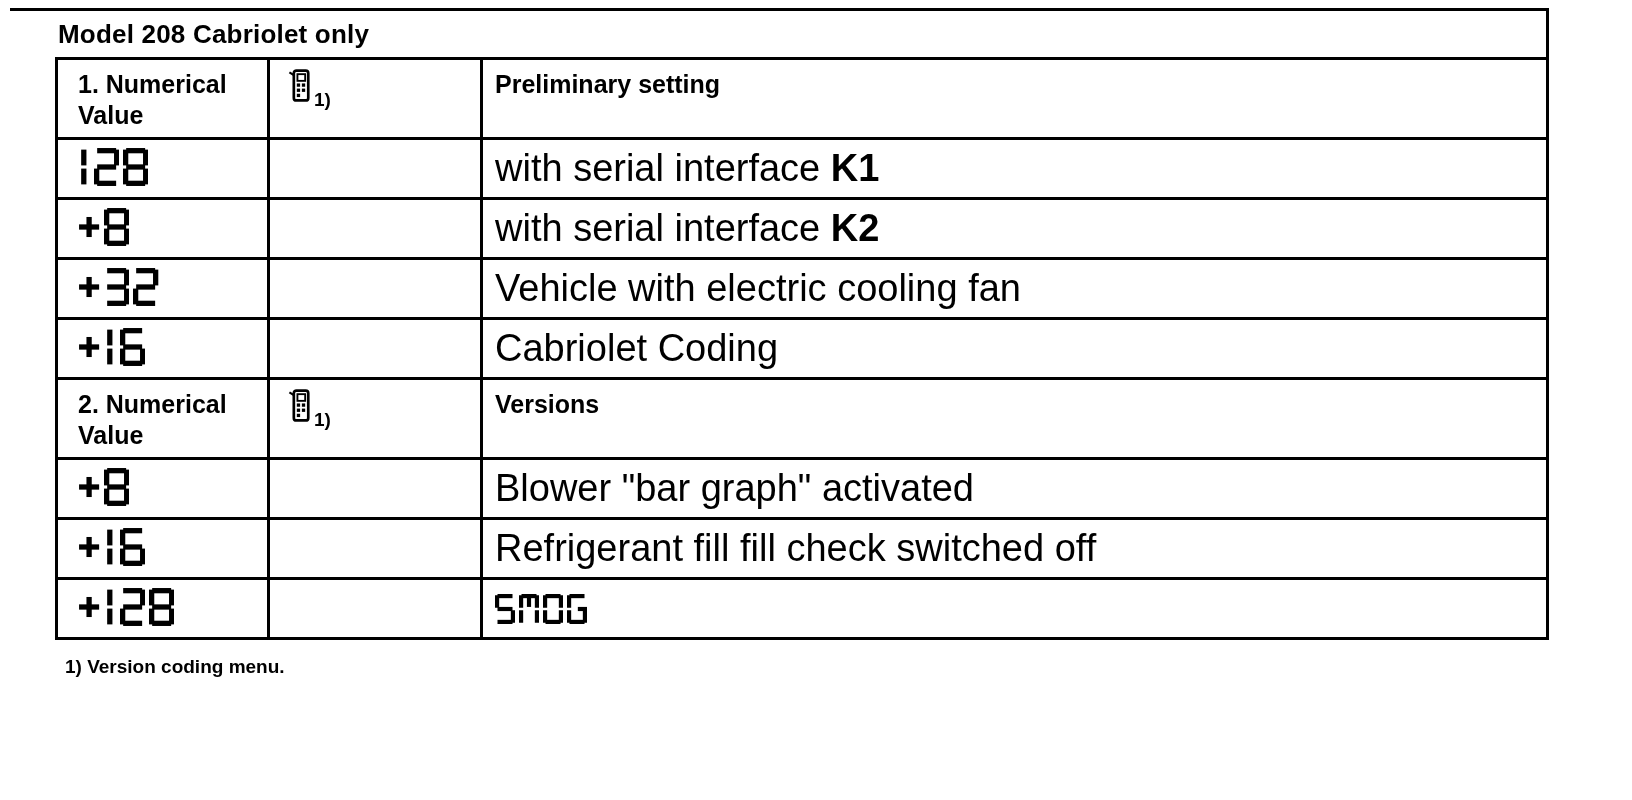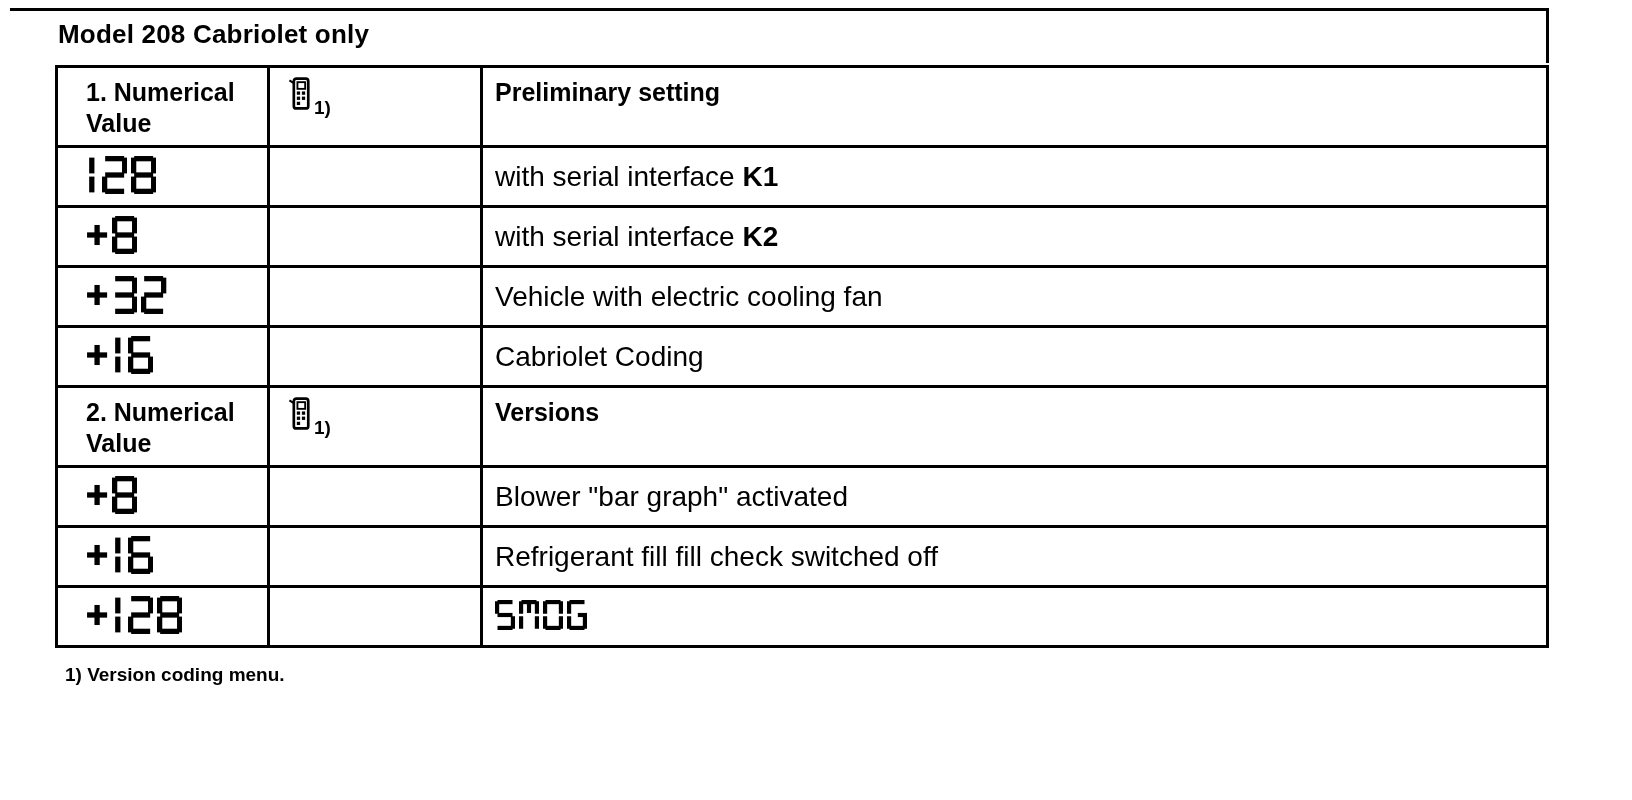--- a/index.html
+++ b/index.html
@@ -20,21 +20,21 @@
   }
   .title-right-rule {
     position: absolute;
     top: 0; right: 0;
     width: 3px; height: 52px;
     background: #000;
   }
   .doc-title {
     font-size: 26px;
     font-weight: bold;
-    padding: 8px 0 15px 48px;
+    padding: 8px 0 7px 48px;
     letter-spacing: 0.2px;
   }
   table.coding {
     border-collapse: collapse;
     table-layout: fixed;
     margin-left: 45px;
     width: 1494px;
   }
   table.coding td {
     border: 3px solid #000;
@@ -43,25 +43,25 @@
   tr.hdr { height: 80px; }
   tr.hdr td {
     vertical-align: top;
     font-weight: bold;
     font-size: 25px;
     line-height: 1.25;
     padding-top: 9px;
   }
   tr.row { height: 60px; }
   tr.row td { vertical-align: middle; }
-  td.c1 { padding-left: 28px; }
+  td.c1 { padding-left: 20px; }
   td.c2 { padding-left: 16px; }
   td.c3 { padding-left: 12px; }
   tr.row td.c3 {
-    font-size: 28px;
+    font-size: 38px;
     font-weight: normal;
   }
   
   .seg {
     display: inline-flex;
     align-items: center;
     gap: 4px;
     height: 38px;
   }
   .seg:empty { display: none; }

